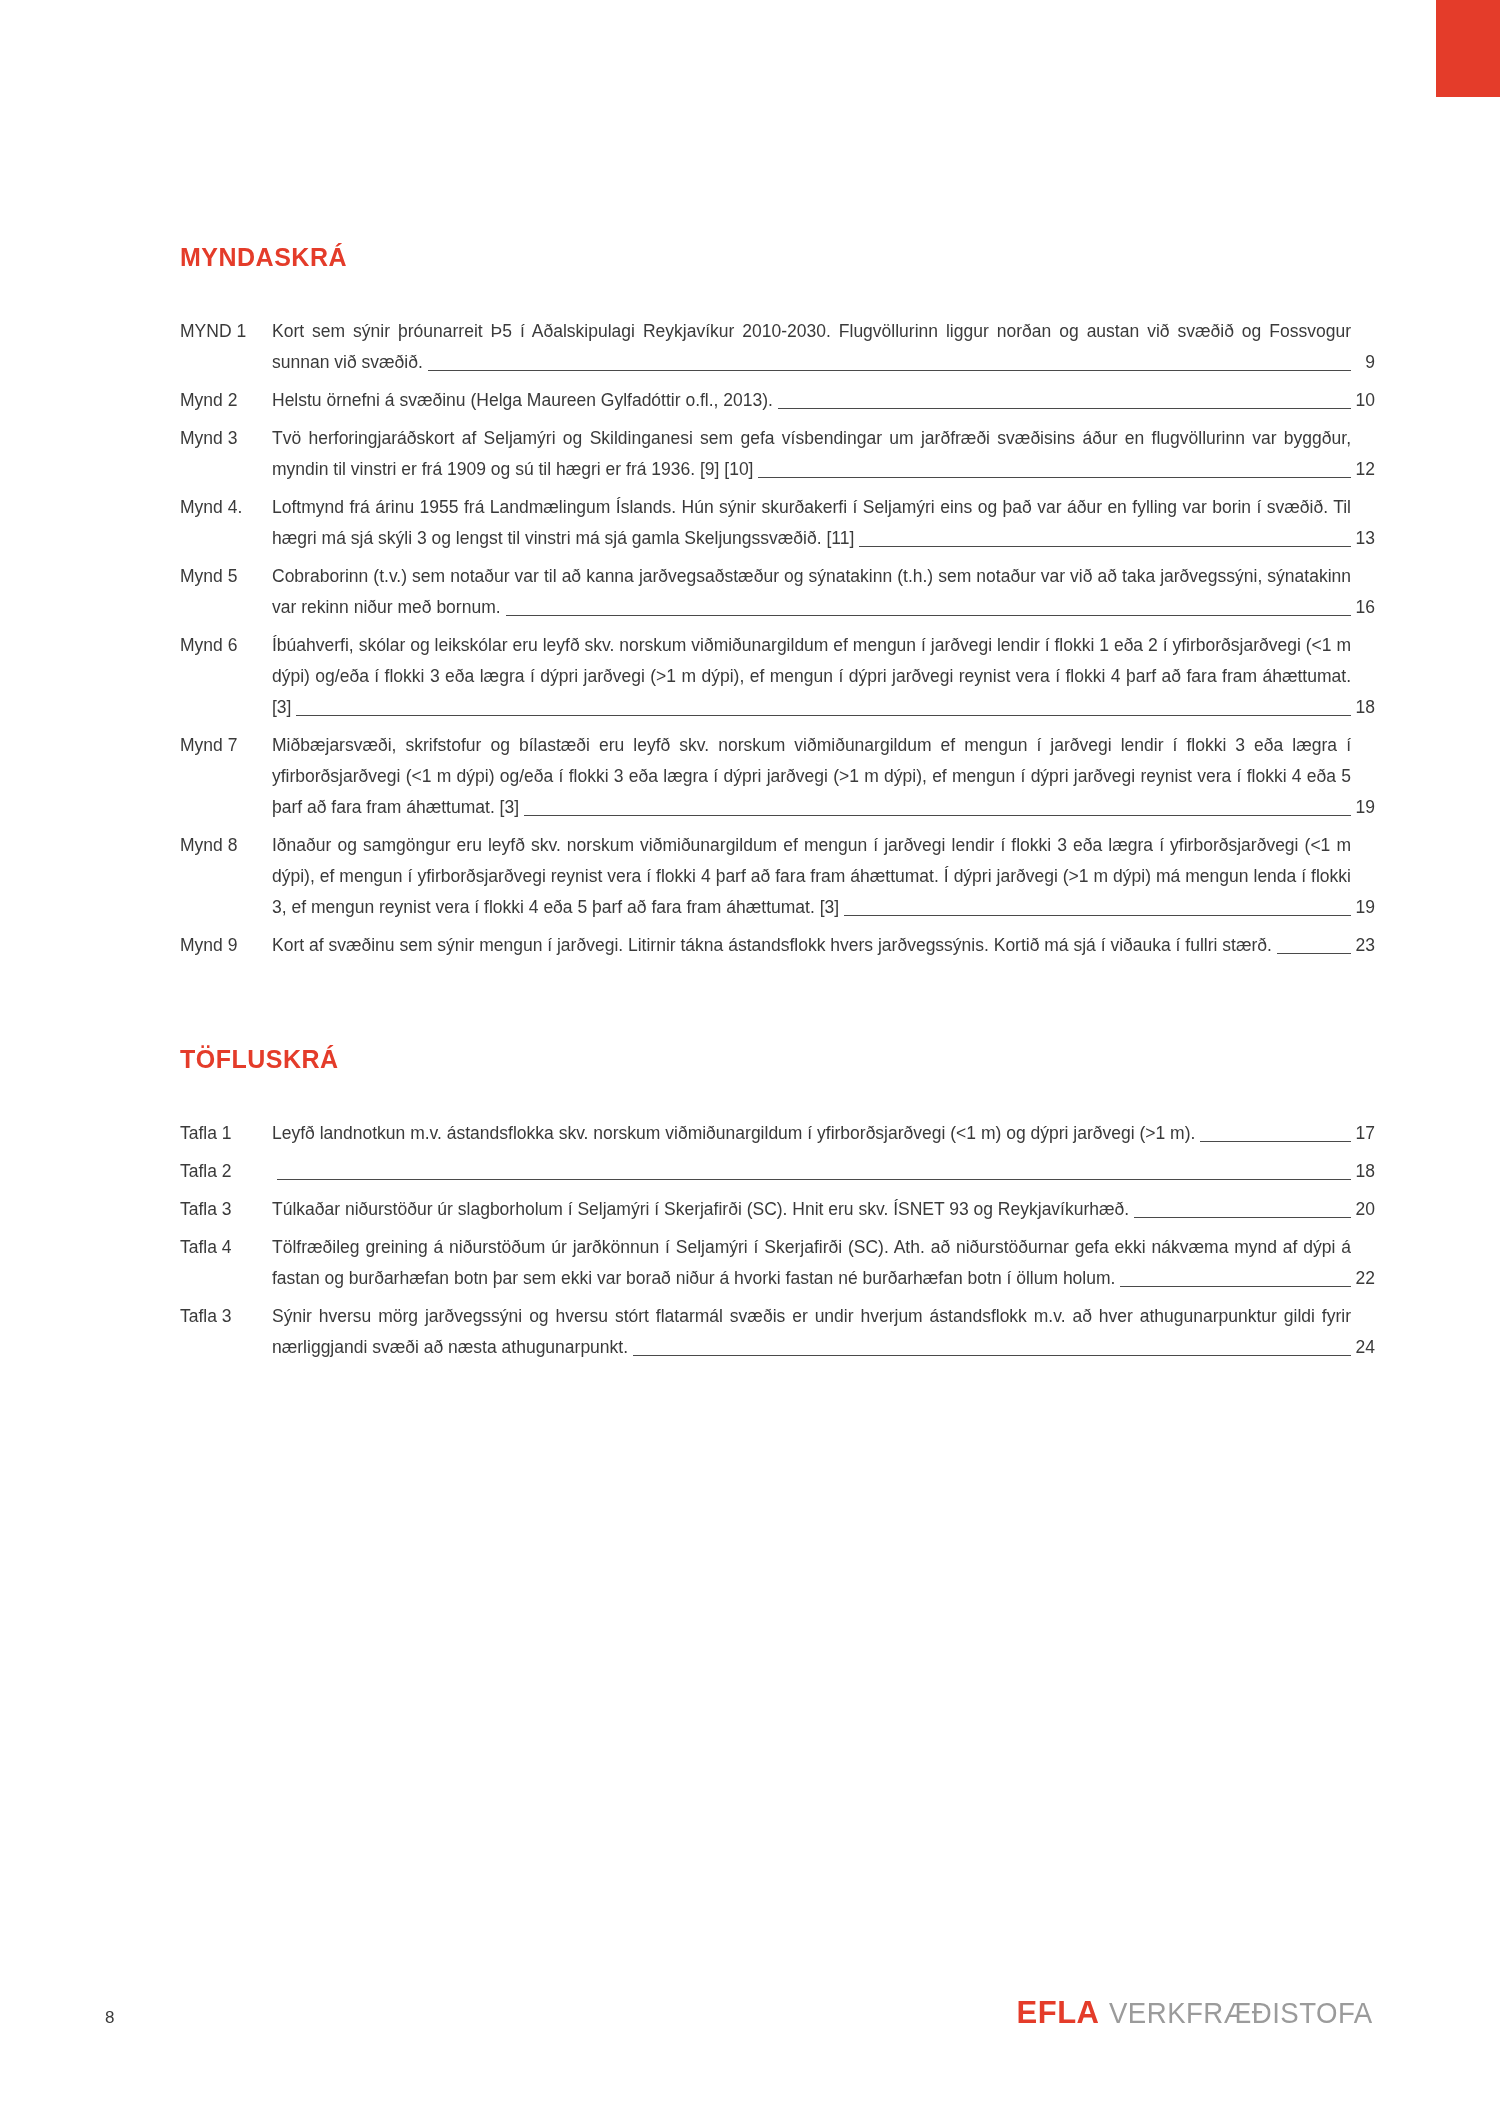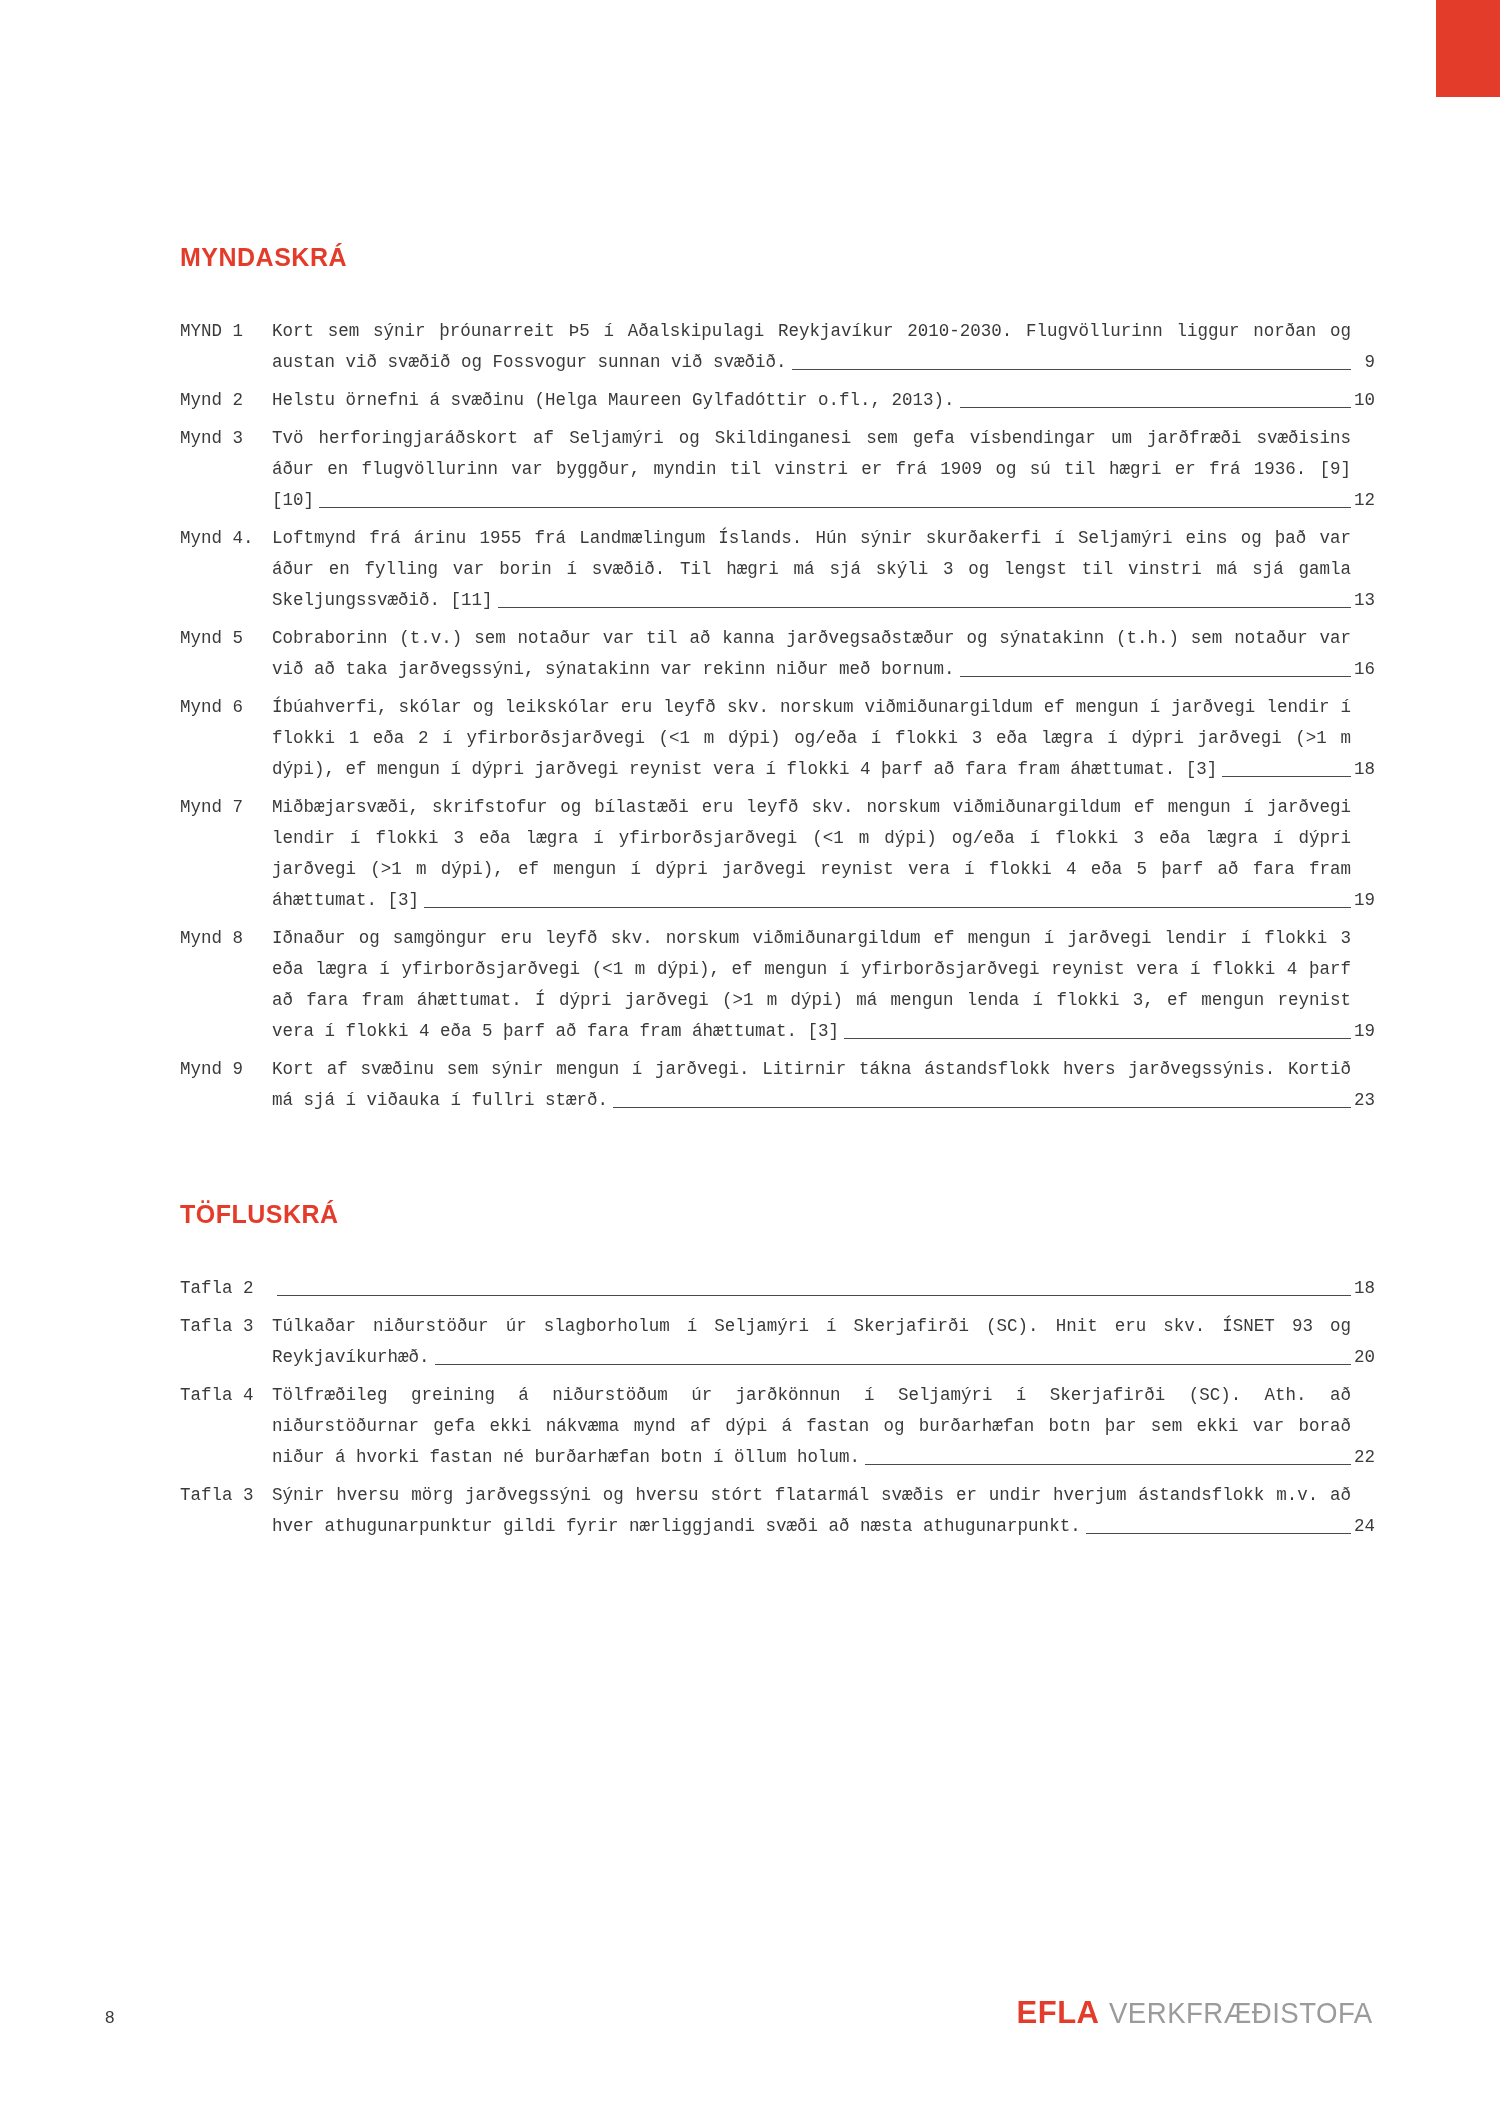--- a/index.html
+++ b/index.html
@@ -41,21 +41,20 @@
     margin:0 0 44px 0;
   }
   .section-tables{
     margin-top:84px;
   }
   .toc-row{
     display:flex;
     margin-bottom:7px;
     font-size:17.5px;
     line-height:31px;
-    font-family:Liberation Mono, monospace;
   }
   .toc-label{
     flex:0 0 92px;
     width:92px;
   }
   .toc-body{
     flex:1 1 auto;
     position:relative;
     min-width:0;
   }
@@ -195,20 +194,27 @@
       <div class="toc-textwrap"><span class="toc-text">Kort af svæðinu sem sýnir mengun í jarðvegi. Litirnir tákna ástandsflokk hvers jarðvegssýnis. Kortið má sjá í viðauka í fullri stærð.</span><span class="leader"></span></div>
       <span class="toc-page">23</span>
     </div>
   </div>
 </div>
     </section>
 
     <section class="section-tables">
       <h1 class="section-title">TÖFLUSKRÁ</h1>
       <div class="toc" id="tables-list">
+  <div class="toc-row">
+    <div class="toc-label">Tafla 1</div>
+    <div class="toc-body">
+      <div class="toc-textwrap"><span class="toc-text">Leyfð landnotkun m.v. ástandsflokka skv. norskum viðmiðunargildum í yfirborðsjarðvegi (&lt;1 m) og dýpri jarðvegi (&gt;1 m).</span><span class="leader"></span></div>
+      <span class="toc-page">17</span>
+    </div>
+  </div>
 
   <div class="toc-row">
     <div class="toc-label">Tafla 2</div>
     <div class="toc-body">
       <div class="toc-textwrap"><span class="leader"></span></div>
       <span class="toc-page">18</span>
     </div>
   </div>
 
   <div class="toc-row">

